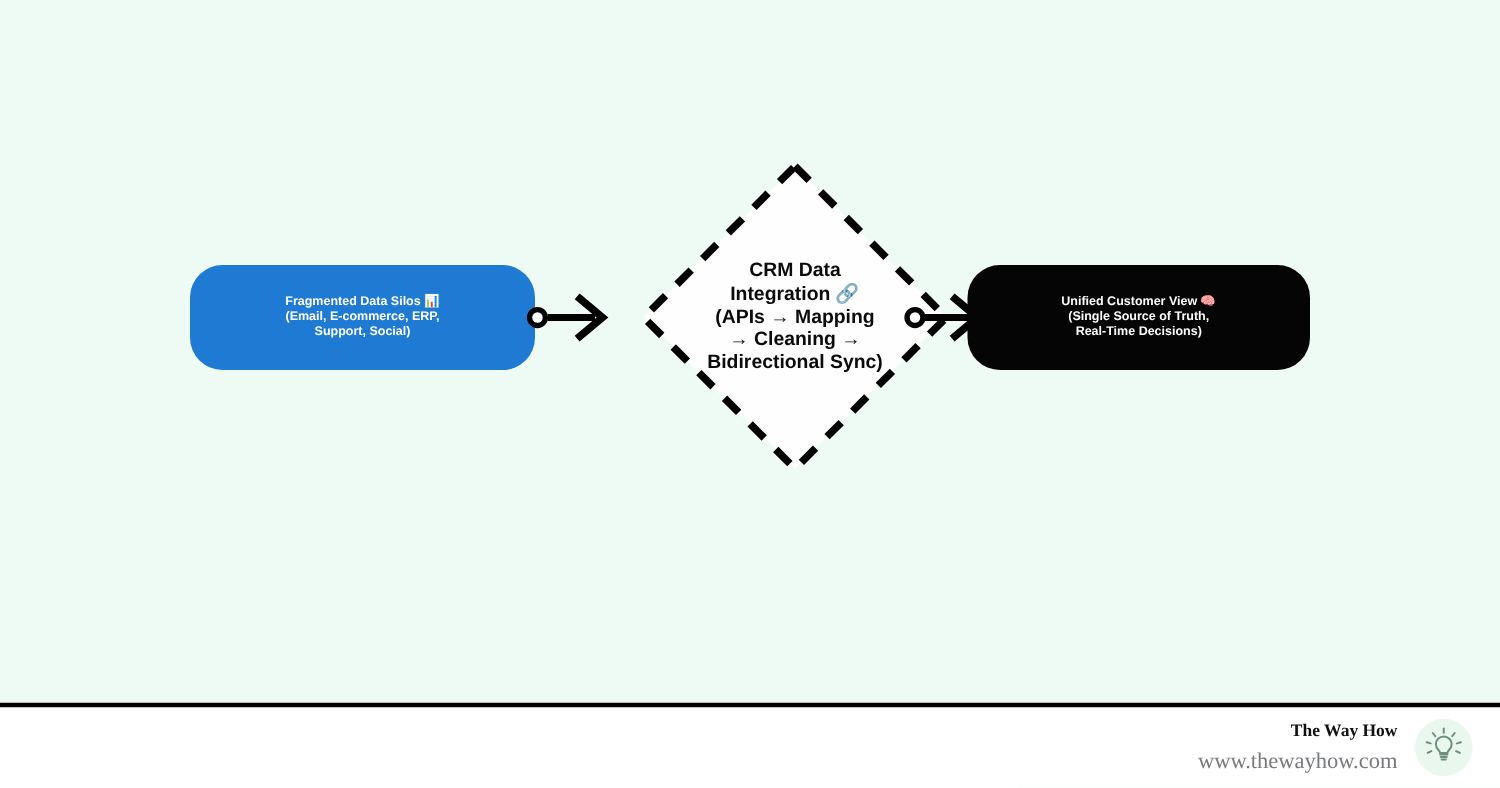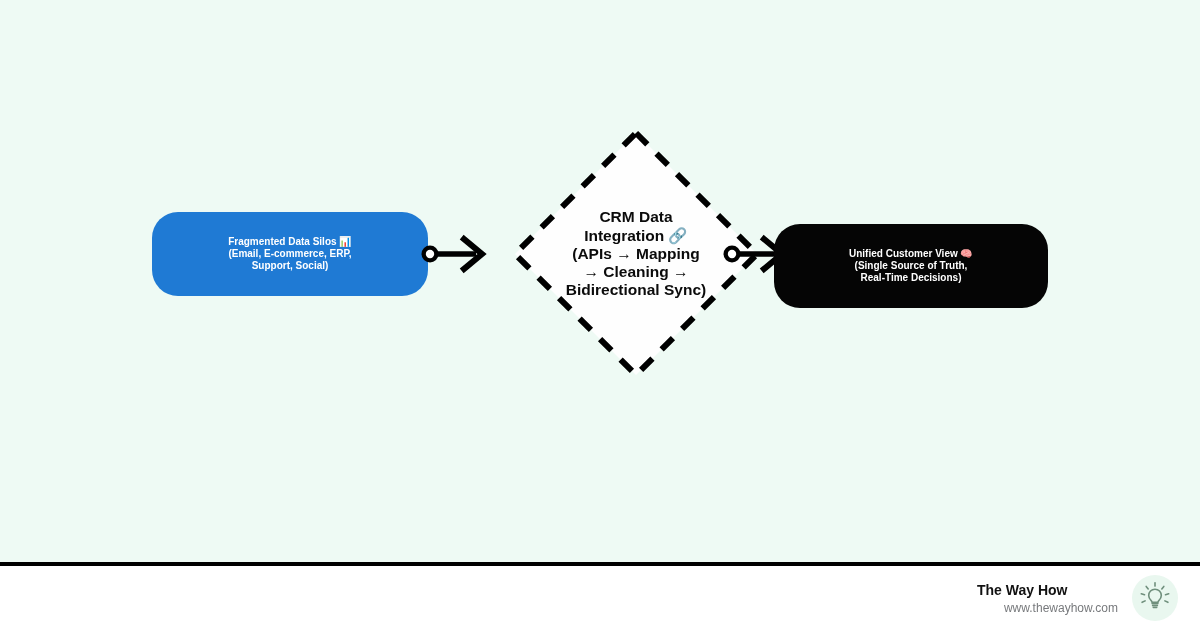--- a/index.html
+++ b/index.html
@@ -41,21 +41,21 @@
     left: 152px;
     top: 212px;
     width: 276px;
     height: 84px;
     background: #1f7ad4;
     color: #ffffff;
   }
 
   #node-target {
     left: 774px;
-    top: 224px;
+    top: 212px;
     width: 274px;
     height: 84px;
     background: #050505;
     color: #ffffff;
   }
 
   .node-text {
     display: block;
     white-space: pre-line;
   }
@@ -111,30 +111,32 @@
     width: 1200px;
     height: 64px;
     background: #ffffff;
     display: flex;
     align-items: center;
     justify-content: flex-end;
     padding-right: 22px;
     box-sizing: border-box;
   }
   #footer-text {
+    text-align: right;
     margin-right: 14px;
+    font-family: Liberation Serif, serif;
   }
   #footer-brand {
     font-size: 14px;
     font-weight: bold;
     color: #111111;
     line-height: 1.45;
   }
   #footer-url {
-    font-size: 12px;
+    font-size: 18px;
     color: #77797c;
     line-height: 1.35;
     margin-left: 27px;
   }
   #footer-logo {
     width: 46px;
     height: 46px;
     border-radius: 50%;
     background: #e9f7ef;
     display: flex;

